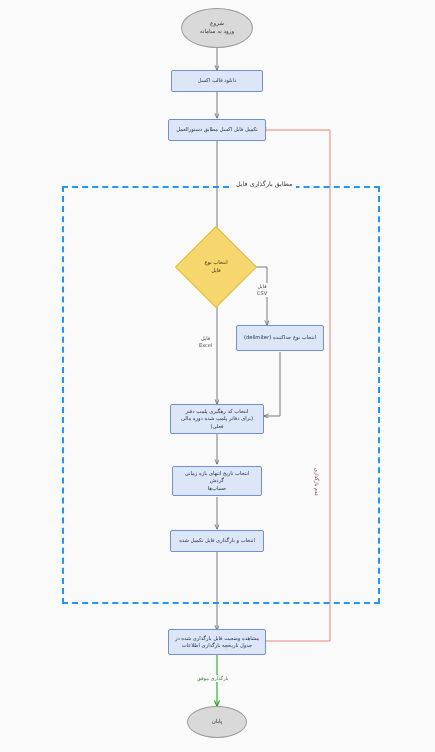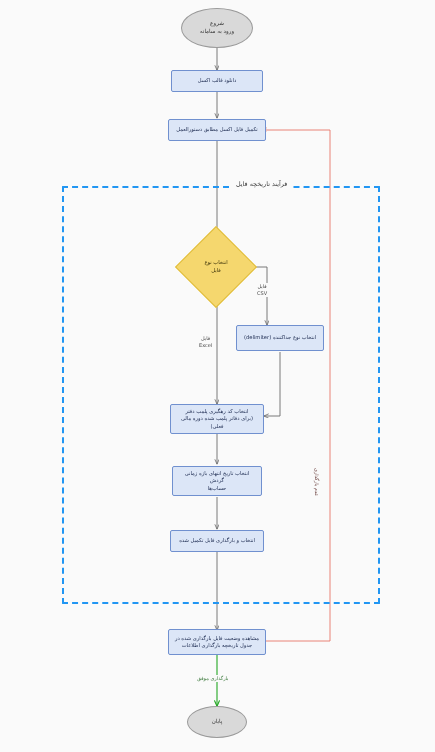--- a/index.html
+++ b/index.html
@@ -89,21 +89,21 @@
     <g stroke="#e8776a" stroke-width="0.9" fill="none">
       <path d="M262,641 L330,641 L330,130 L262,130" marker-end="url(#ah-red)"></path>
     </g>
 
     <g stroke="#22a722" stroke-width="1.1" fill="none">
       <path d="M217,654 L217,706" marker-end="url(#ah-green)"></path>
     </g>
   </svg>
 
   <div class="groupbox" style="left:62px;top:186px;width:318px;height:418px;"></div>
-  <div class="grouplabel" style="left:232px;top:180px;">فرآیند تاریخچه فایل</div>
+  <div class="grouplabel" style="left:232px;top:180px;">مطابق بارگذاری فایل</div>
 
   <div class="node terminal" style="left:181px;top:8px;width:72px;height:40px;">
     <div>
       <span class="l2">شروع</span>
       <span class="l2">ورود به سامانه</span>
     </div>
   </div>
 
   <div class="node process" style="left:171px;top:70px;width:92px;height:22px;">
     <span>دانلود قالب اکسل</span>

